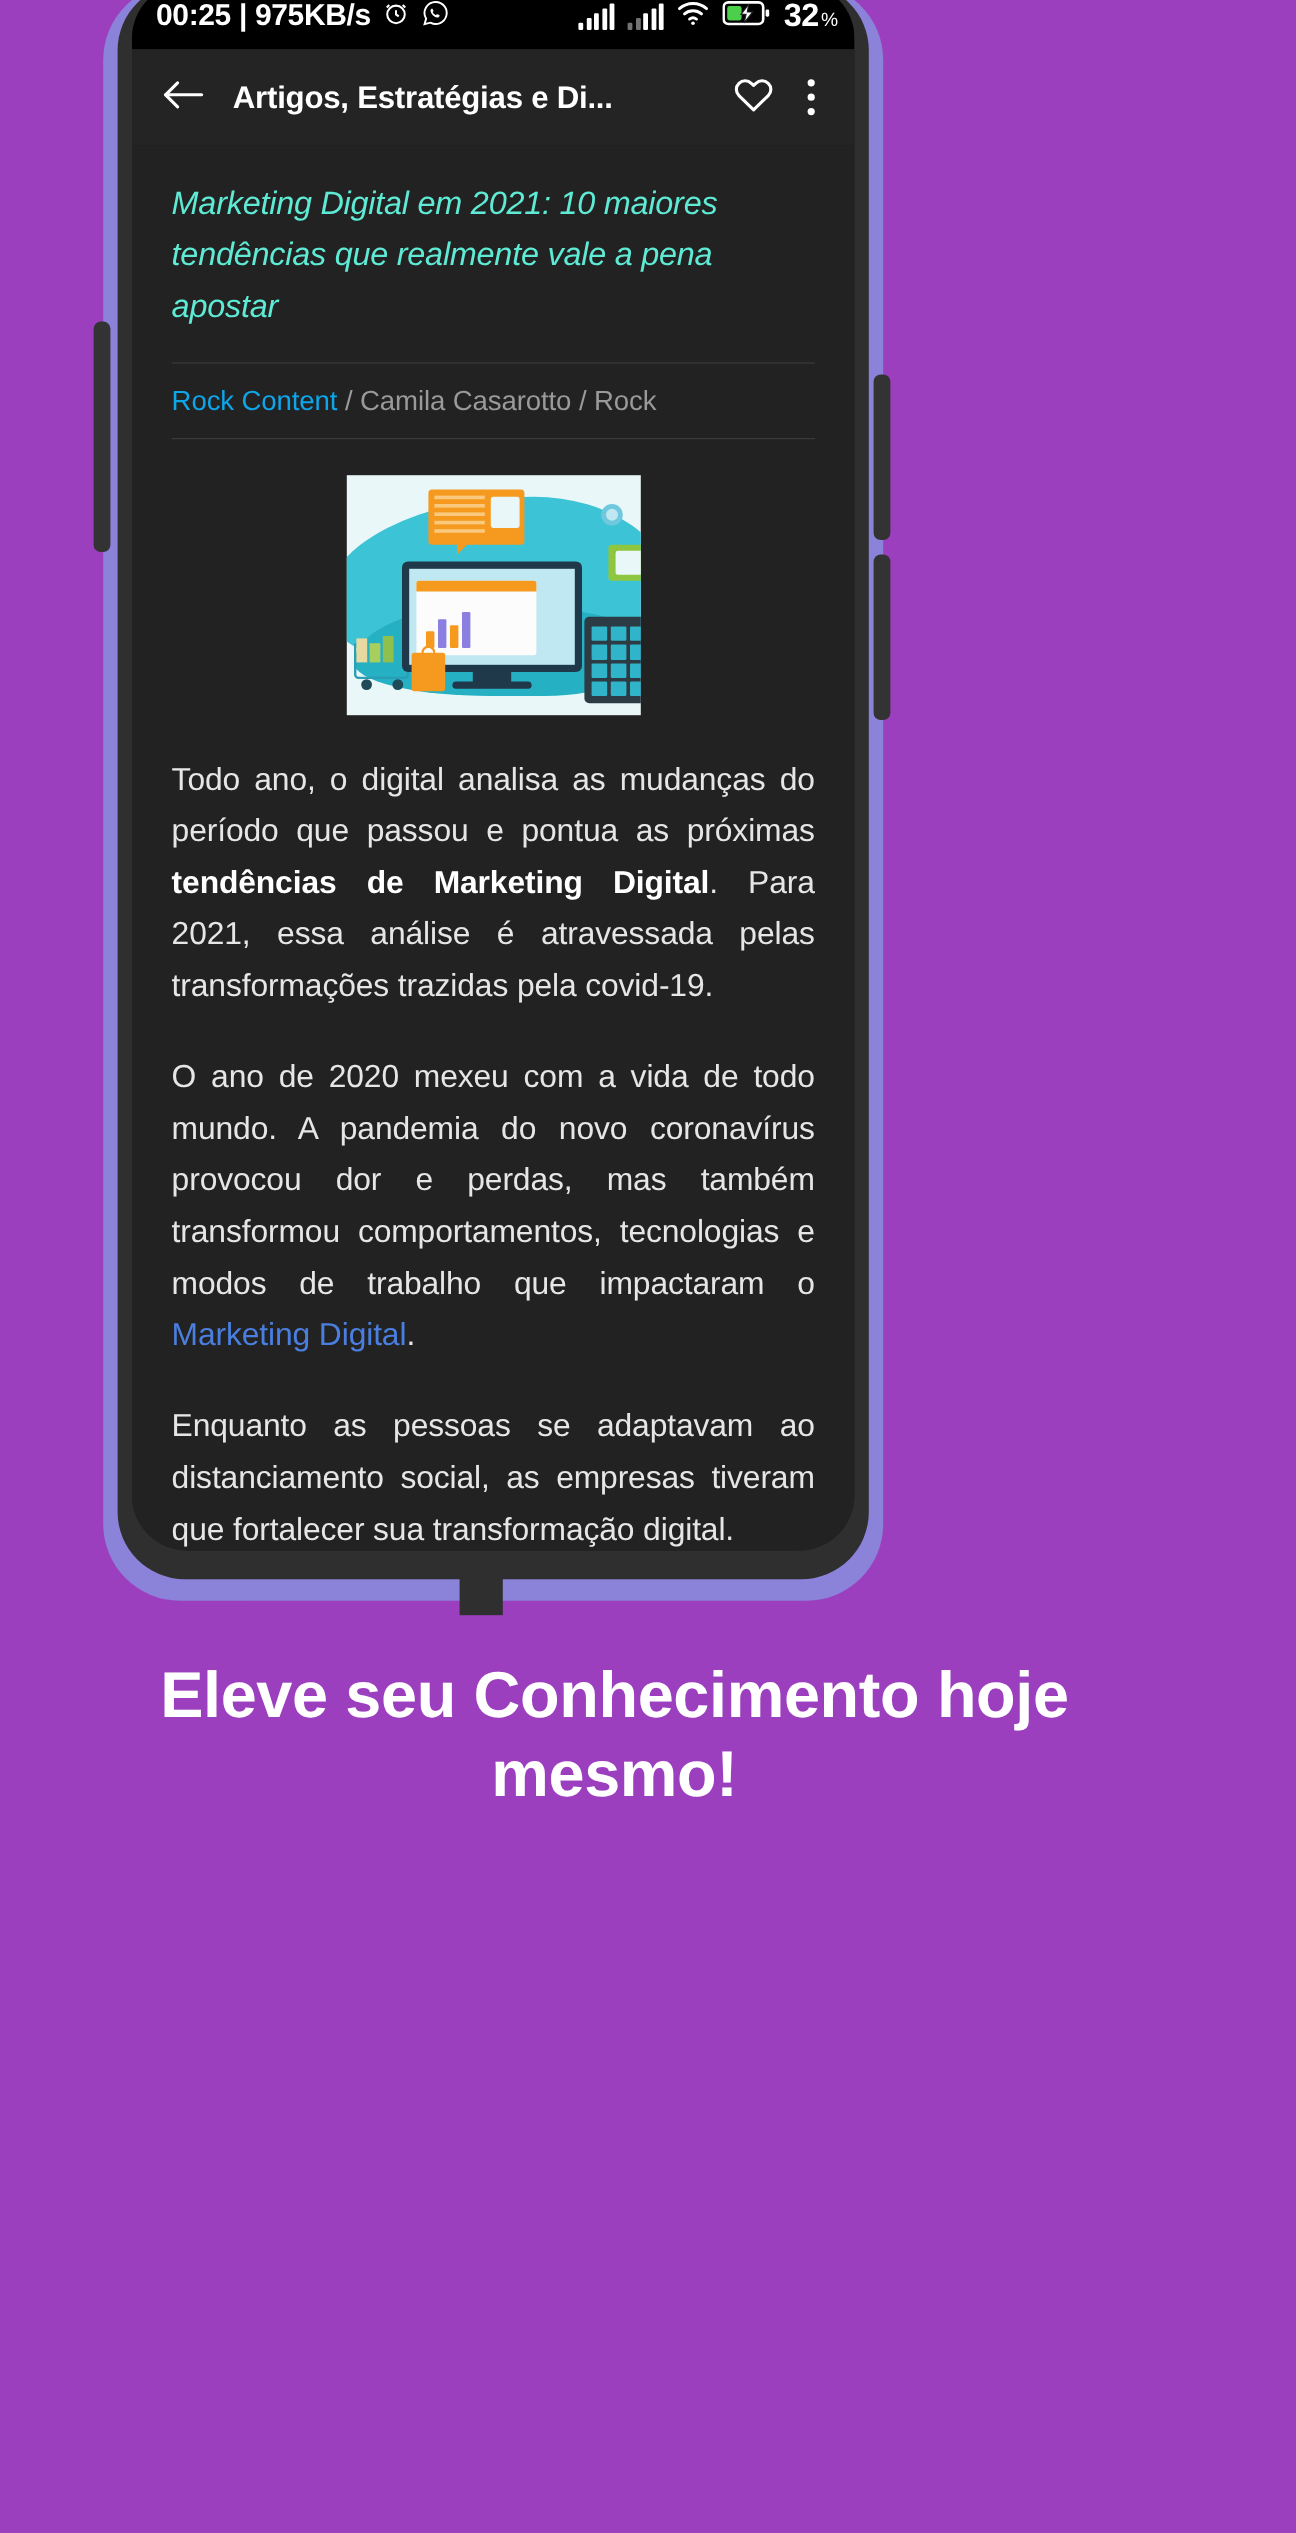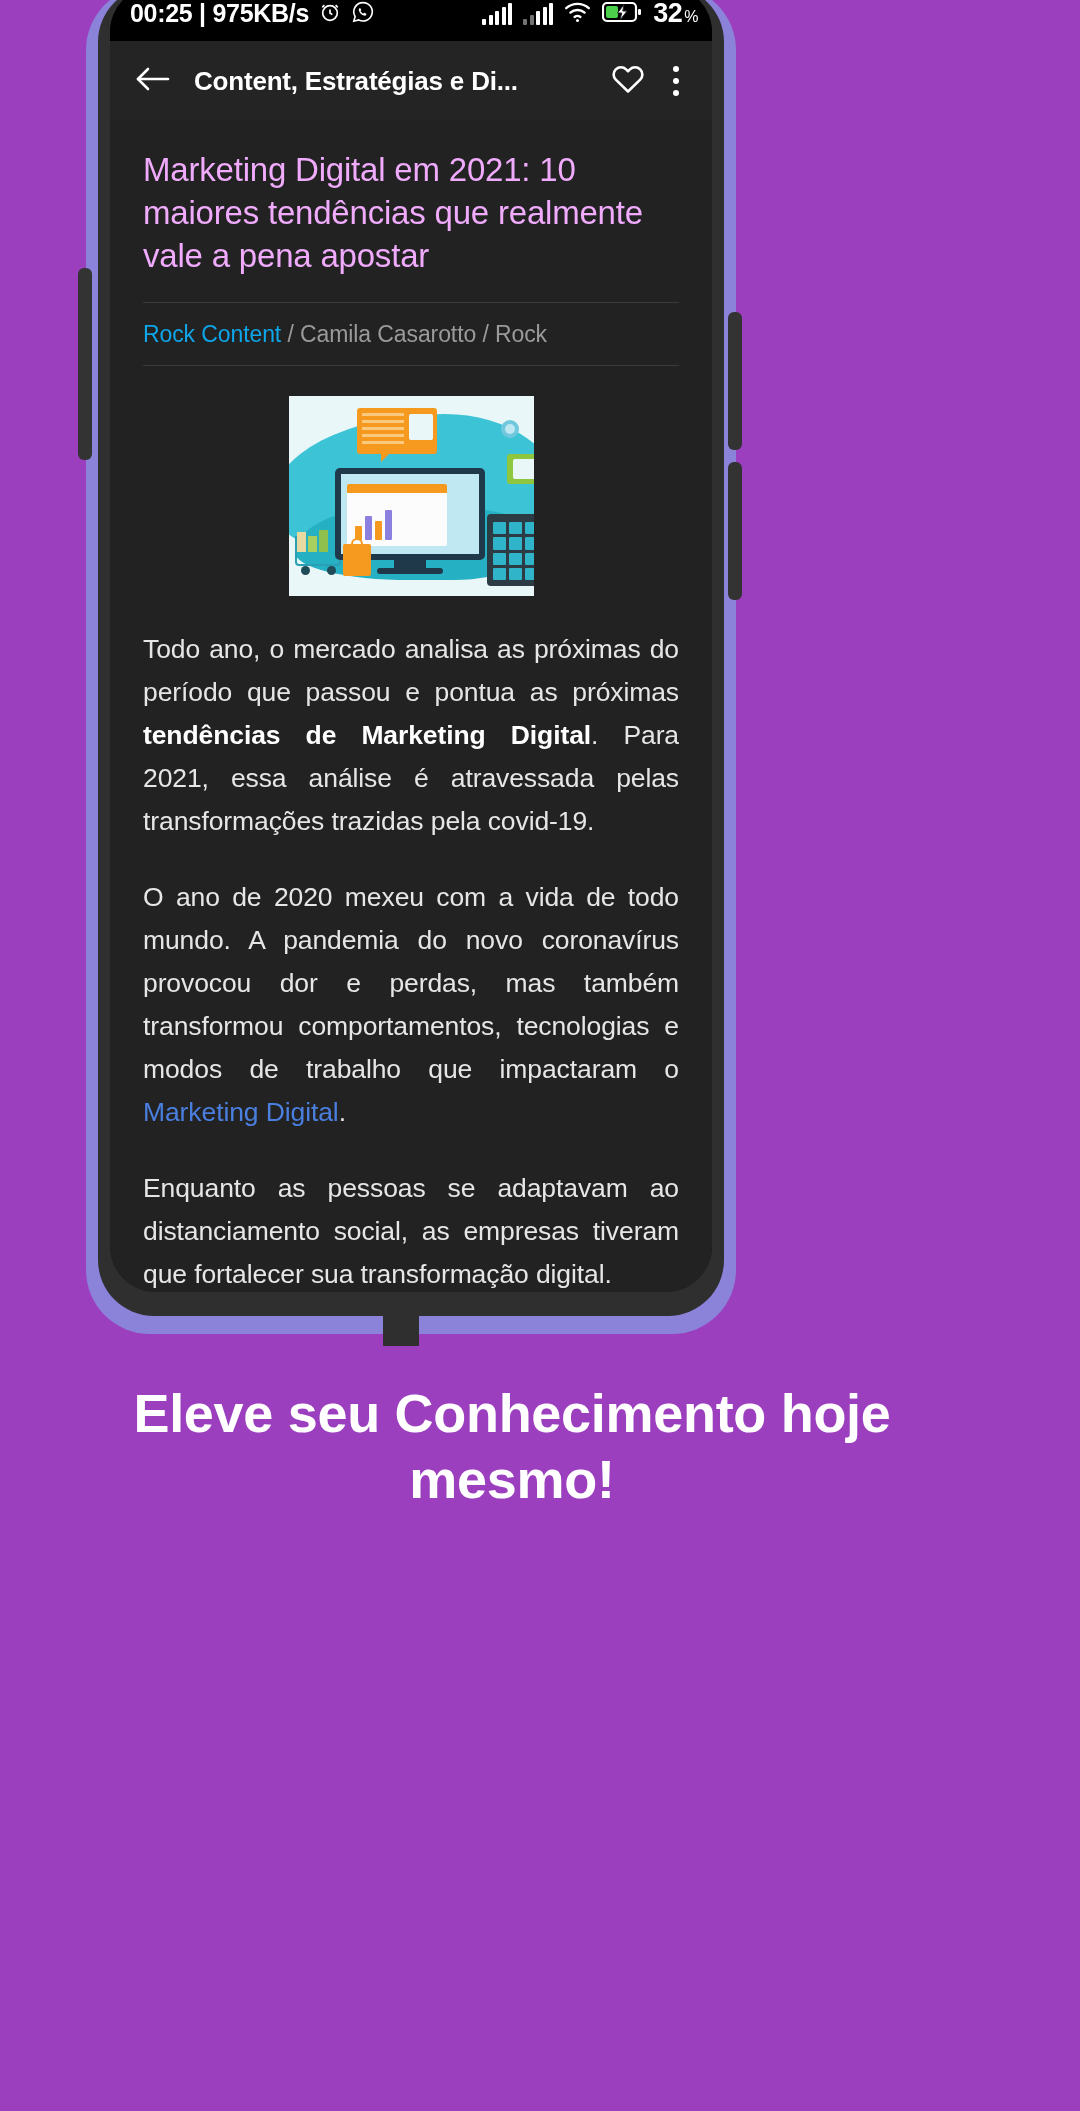--- a/index.html
+++ b/index.html
@@ -114,26 +114,27 @@
 
   
   #article-scroll{
     position:absolute; left:0; top:135px;
     width:602px; height:1171px;
     background:#222222;
     padding:0 33px;
     overflow:hidden;
   }
   #article-title{
-    color:#f0abfc;
-    font-size:33px;
+    color:#5eead4;
+    font-size:27px;
     line-height:43px;
     font-weight:normal;
     padding-top:27px;
     letter-spacing:-0.2px;
+    font-style:italic;
   }
   #article-byline{
     margin-top:25px;
     padding:18px 0 17px 0;
     border-top:1px solid #3a3a3a;
     border-bottom:1px solid #3a3a3a;
     font-size:23px;
     color:#9a9a9a;
     letter-spacing:-0.1px;
   }
@@ -328,21 +329,21 @@
 
     <div id="app-bar">
       <div id="back-button">
         <span>
           <svg width="36" height="28" viewBox="0 0 36 28" fill="none" stroke="#fff" stroke-width="2.6" stroke-linecap="round" stroke-linejoin="round">
             <path d="M33 14H3"></path>
               <path d="M13 4 3 14l10 10"></path>
           </svg>
         </span>
       </div>
-      <div id="app-bar-title">Content, Estratégias e Di...</div>
+      <div id="app-bar-title">Artigos, Estratégias e Di...</div>
       <div id="favorite-button">
         <span>
           <svg width="34" height="32" viewBox="0 0 34 32" fill="none" stroke="#fff" stroke-width="2.6" stroke-linejoin="round">
             <path d="M17 28.5 4.8 16.6a7.1 7.1 0 0 1 0-10.2 7.4 7.4 0 0 1 10.3 0L17 8.2l1.9-1.8a7.4 7.4 0 0 1 10.3 0 7.1 7.1 0 0 1 0 10.2L17 28.5Z"></path>
           </svg>
         </span>
       </div>
       <div id="overflow-menu-button">
         <span></span>
         <span></span>
@@ -416,21 +417,21 @@
             <i></i>
             <i></i>
             <i></i>
             <i></i>
             <i></i>
           </div>
       </div>
 
       <div id="article-body">
         <p class="para">
-          <span>Todo ano, o mercado analisa as próximas do período que passou e pontua as próximas </span><b>tendências de Marketing Digital</b><span>. Para 2021, essa análise é atravessada pelas transformações trazidas pela covid-19.</span>
+          <span>Todo ano, o digital analisa as mudanças do período que passou e pontua as próximas </span><b>tendências de Marketing Digital</b><span>. Para 2021, essa análise é atravessada pelas transformações trazidas pela covid-19.</span>
         </p>
         <p class="para">
           <span>O ano de 2020 mexeu com a vida de todo mundo. A pandemia do novo coronavírus provocou dor e perdas, mas também transformou comportamentos, tecnologias e modos de trabalho que impactaram o </span><a class="link-inline">Marketing Digital</a><span>.</span>
         </p>
         <p class="para" id="para-cut">
           <span>Enquanto as pessoas se adaptavam ao distanciamento social, as empresas tiveram que fortalecer sua transformação digital.</span>
         </p>
       </div>
 
     </div>

